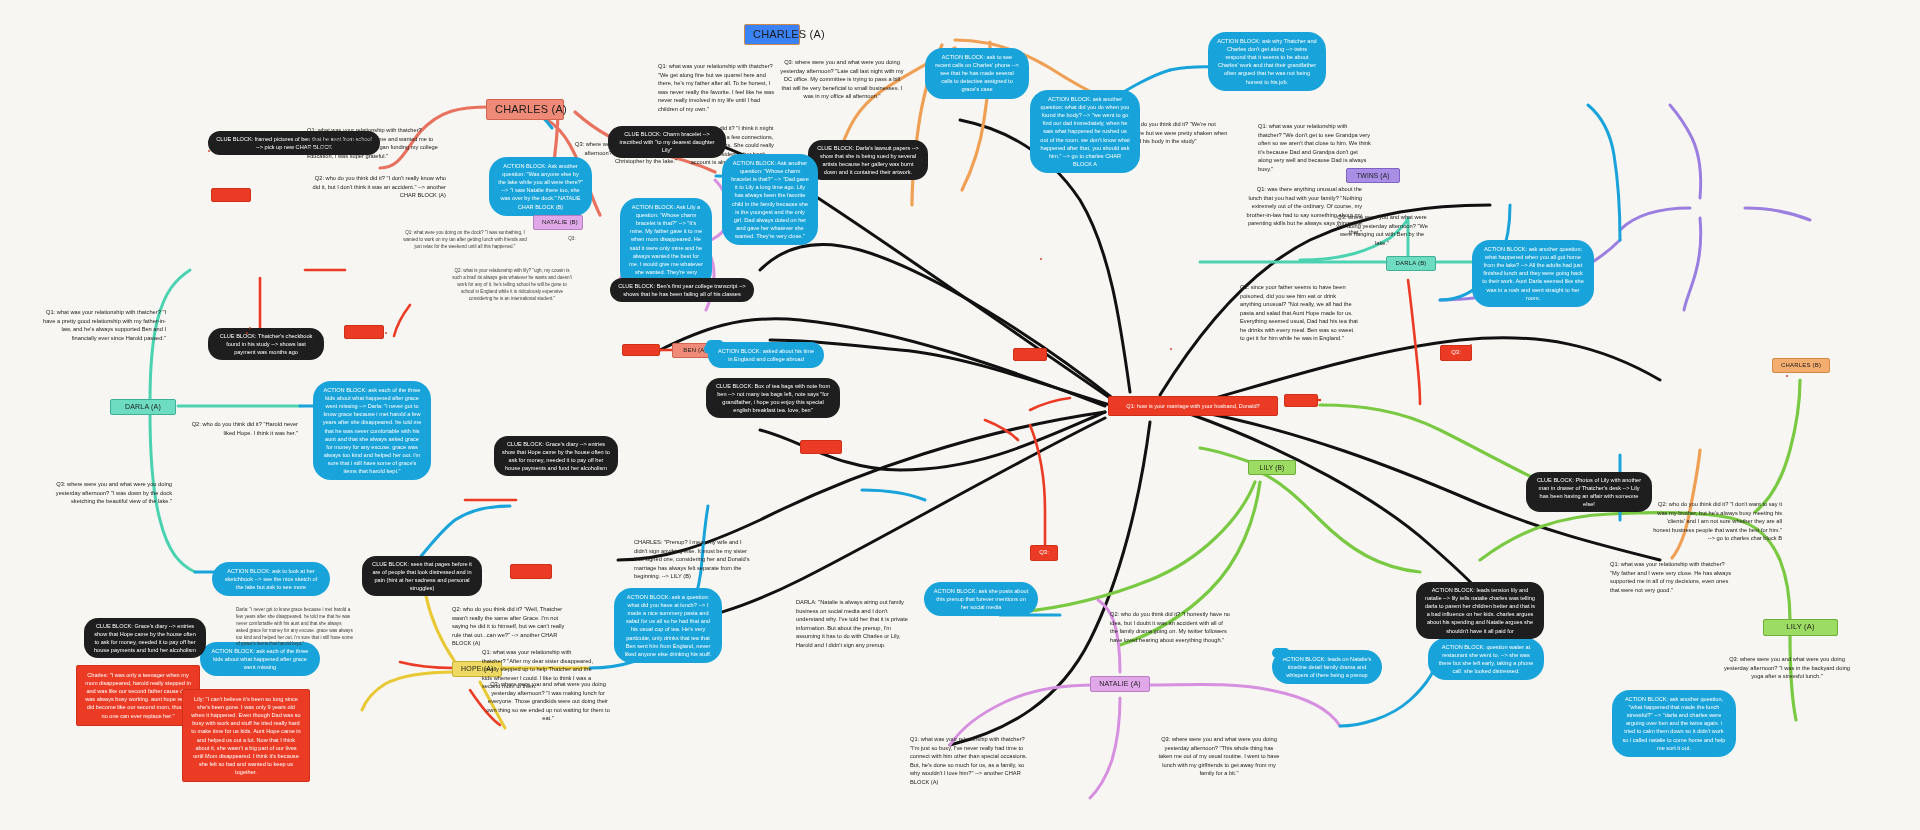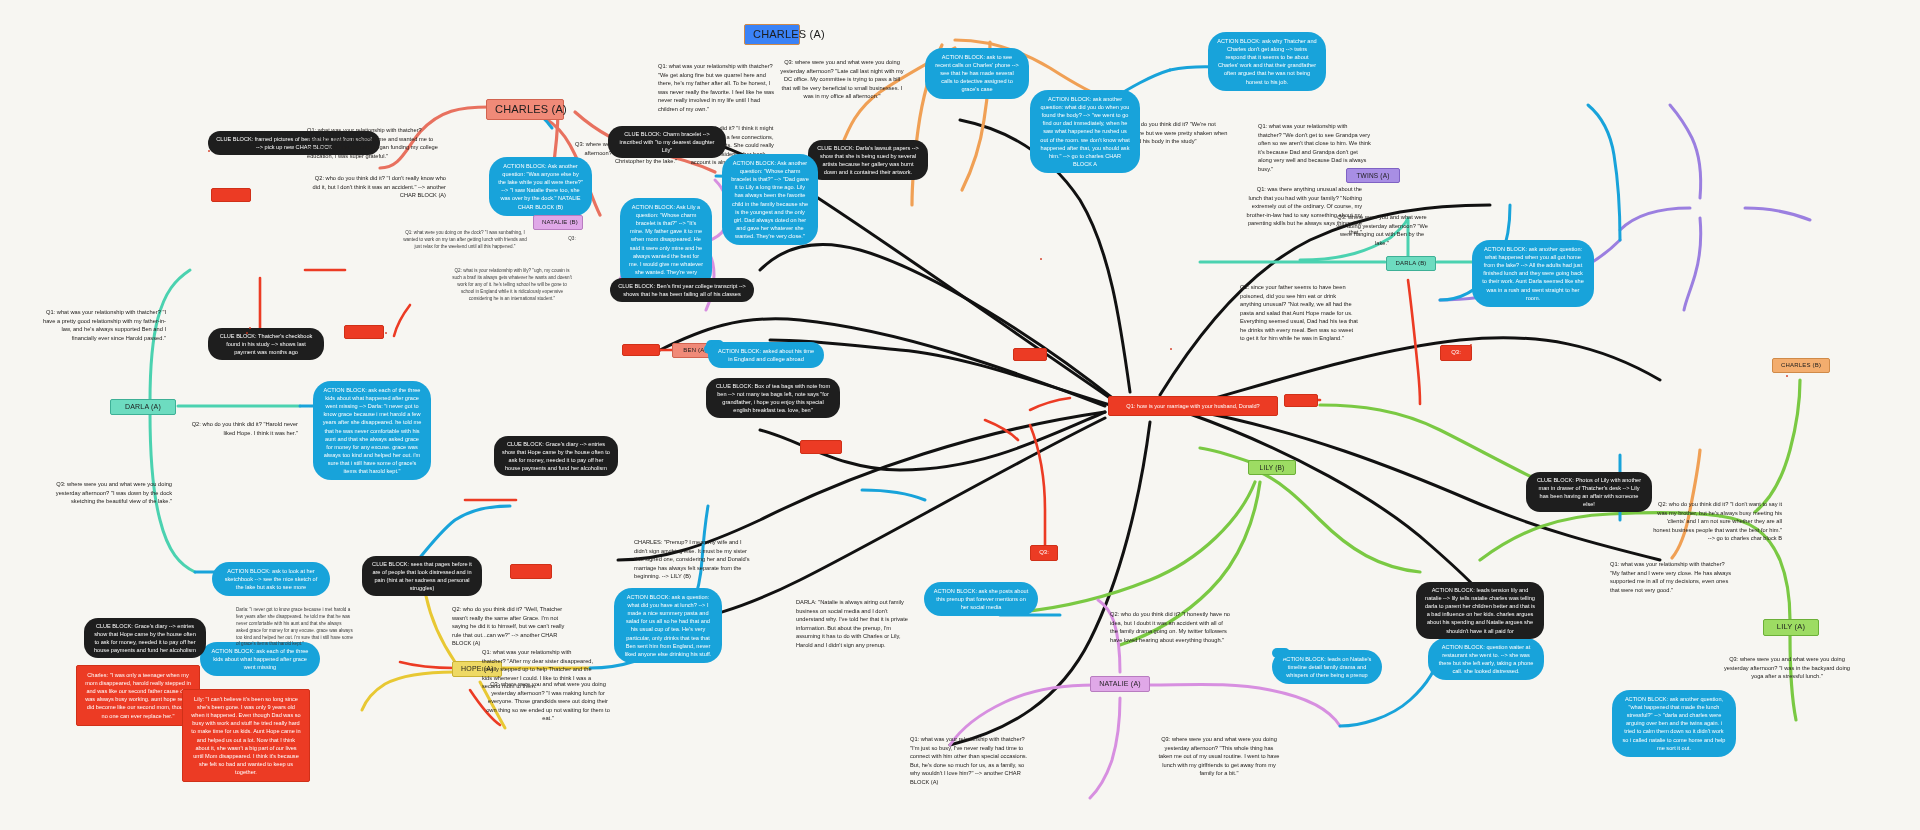--- a/index.html
+++ b/index.html
@@ -246,21 +246,21 @@
   <div class="node action" style="left:1272px;top:650px;width:110px;">ACTION BLOCK: leads on Natalie's timeline detail family drama and whispers of there being a prenup</div>
   <div class="node qtext ta-l" style="left:796px;top:598px;width:114px;">DARLA: "Natalie is always airing out family business on social media and I don't understand why. I've told her that it is private information. But about the prenup, I'm assuming it has to do with Charles or Lily, Harold and I didn't sign any prenup.</div>
   <div class="node qtext ta-l" style="left:634px;top:538px;width:120px;">CHARLES: "Prenup? I mean my wife and I didn't sign anything else. It must be my sister that signed one, considering her and Donald's marriage has always felt separate from the beginning. --&gt; LILY (B)</div>
 
   <div class="node pill" style="left:1090px;top:676px;width:60px;font-size:7px;background:#e0a8e8;border-color:#b87cc0;">NATALIE (A)</div>
   <div class="node qtext ta-l" style="left:910px;top:735px;width:118px;">Q1: what was your relationship with thatcher? "I'm just so busy, I've never really had time to connect with him other than special occasions. But, he's done so much for us, as a family, so why wouldn't I love him?" --&gt; another CHAR BLOCK (A)</div>
   <div class="node qtext ta-c" style="left:1158px;top:735px;width:122px;">Q3: where were you and what were you doing yesterday afternoon? "This whole thing has taken me out of my usual routine. I went to have lunch with my girlfriends to get away from my family for a bit."</div>
   <div class="node action" style="left:1272px;top:648px;width:0;height:0;"></div>
   <div class="node action" style="left:1428px;top:638px;width:116px;">ACTION BLOCK: question waiter at restaurant she went to. --&gt; she was there but she left early, taking a phone call. she looked distressed.</div>
 
-  <div class="node pill" style="left:1763px;top:619px;width:56px;font-size:7.5px;background:#9ddc63;border-color:#6cb038;">LILY (A)</div>
+  <div class="node pill" style="left:1763px;top:619px;width:75px;font-size:7.5px;background:#9ddc63;border-color:#6cb038;">LILY (A)</div>
   <div class="node pill" style="left:1772px;top:358px;width:58px;font-size:6px;background:#f3ad6e;border-color:#d08a48;">CHARLES (B)</div>
   <div class="node qtext ta-l" style="left:1610px;top:560px;width:122px;">Q1: what was your relationship with thatcher? "My father and I were very close. He has always supported me in all of my decisions, even ones that were not very good."</div>
   <div class="node qtext ta-r" style="left:1650px;top:500px;width:132px;">Q2: who do you think did it? "I don't want to say it was my brother, but he's always busy meeting his 'clients' and I am not sure whether they are all honest business people that want the best for him." --&gt; go to charles char block B</div>
   <div class="node qtext ta-c" style="left:1724px;top:655px;width:126px;">Q3: where were you and what were you doing yesterday afternoon? "I was in the backyard doing yoga after a stressful lunch."</div>
   <div class="node clue" style="left:1526px;top:472px;width:126px;">CLUE BLOCK: Photos of Lily with another man in drawer of Thatcher's desk --&gt; Lily has been having an affair with someone else!</div>
   <div class="node action" style="left:1612px;top:690px;width:124px;">ACTION BLOCK: ask another question, "what happened that made the lunch stressful?" --&gt; "darla and charles were arguing over ben and the twins again. i tried to calm them down so it didn't work so i called natalie to come home and help me sort it out.</div>
   <div class="node clue" style="left:1416px;top:582px;width:128px;">ACTION BLOCK: leads tension lily and natalie --&gt; lily tells natalie charles was telling darla to parent her children better and that is a bad influence on her kids. charles argues about his spending and Natalie argues she shouldn't have it all paid for</div>
 
   <div class="node redtag" style="left:1030px;top:545px;width:28px;">Q3:</div>
   <div class="node redbox" style="left:1284px;top:394px;width:34px;height:13px;"></div>

